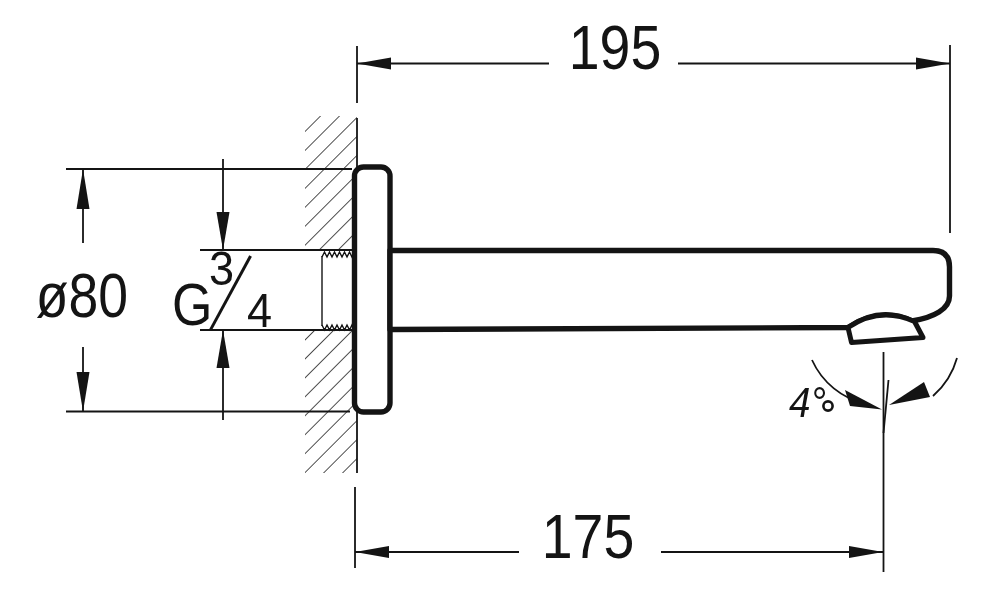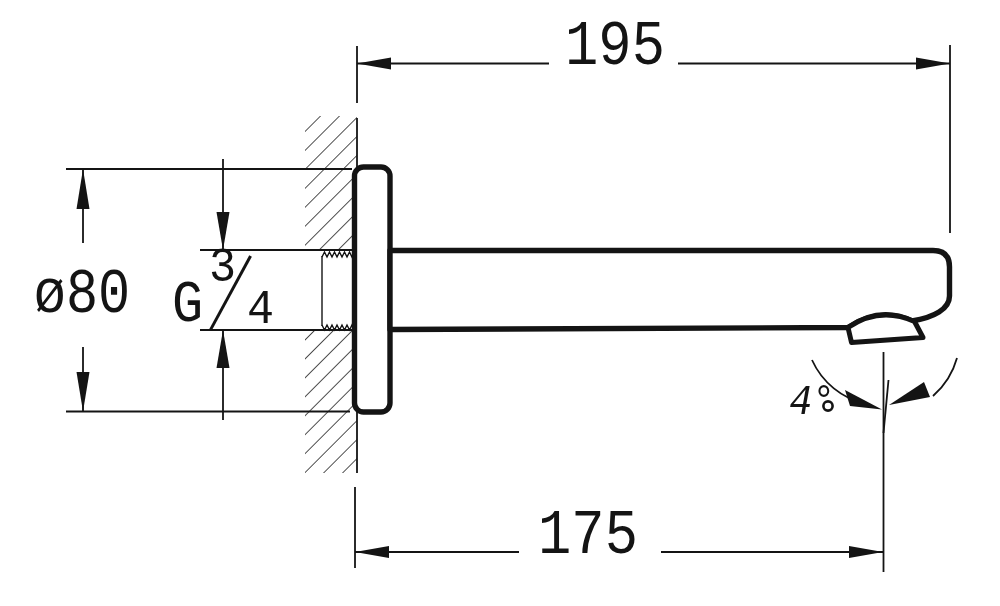--- a/index.html
+++ b/index.html
@@ -1,19 +1,19 @@
 <!DOCTYPE html>
 <html style="--line: #141414; --bg: #ffffff;"><head>
 <meta charset="utf-8">
 <style>
   :root { --line:#141414; --bg:#ffffff; }
   html,body { margin:0; padding:0; background:var(--bg); }
   .canvas {
     position:relative; width:1000px; height:606px; background:var(--bg);
-    font-family:Liberation Mono, monospace; overflow:hidden;
+    font-family:Liberation Sans, sans-serif; overflow:hidden;
   }
   .canvas svg { position:absolute; left:0; top:0; }
   .ln   { stroke:var(--line); stroke-width:1.8; fill:none; }
   .thin { stroke:var(--line); stroke-width:1.4; fill:none; }
   .thick{ stroke:var(--line); stroke-width:5.4; fill:#fff; stroke-linejoin:round; }
   .arrow{ fill:var(--line); stroke:none; }
   .txt  { position:absolute; color:var(--line); line-height:1; white-space:nowrap; }
   .dimnum { font-size:63px; width:140px; text-align:center; transform:scaleX(.88); transform-origin:center; }
   .g-big  { font-size:59px; transform:scaleX(.88); transform-origin:left top; }
   .fracnum{ font-size:49px; transform:scaleX(.92); transform-origin:left top; }

